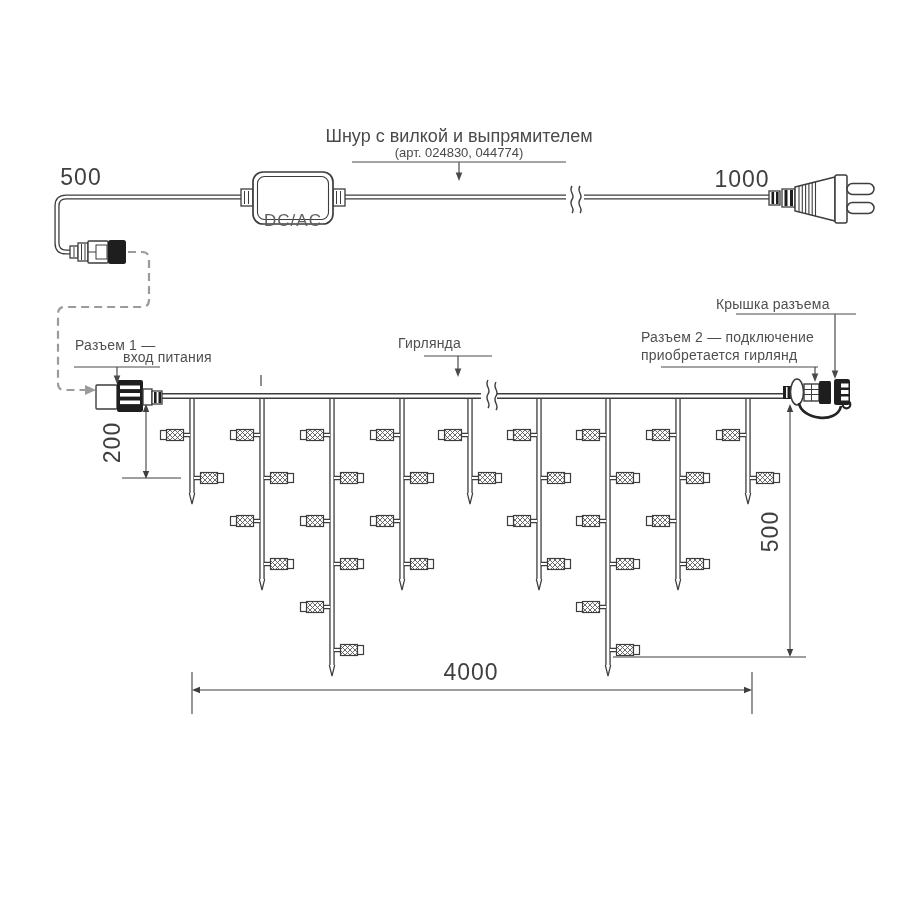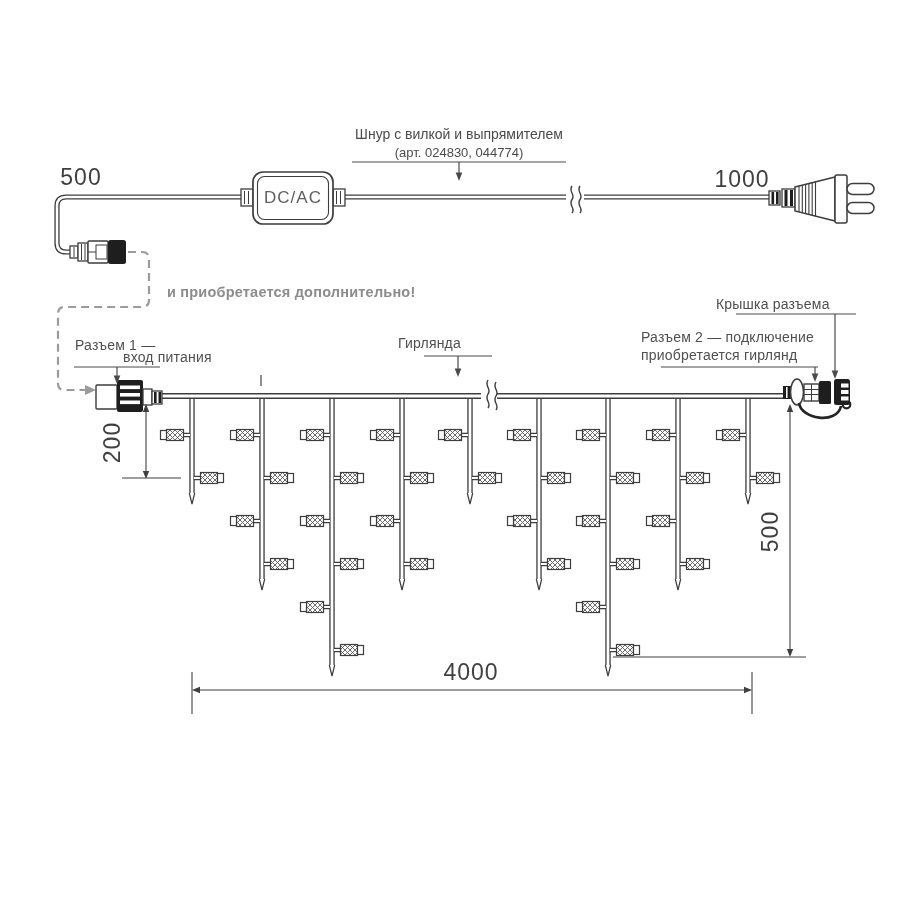--- a/index.html
+++ b/index.html
@@ -4,23 +4,23 @@
 <style>
   html,body{margin:0;padding:0;background:#fff;}
   #stage{position:relative;width:900px;height:900px;background:#fff;overflow:hidden;
          font-family:"Liberation Sans",sans-serif;}
   #stage svg{position:absolute;left:0;top:0;}
   .lbl{position:absolute;color:#4f4f4f;font-size:14px;letter-spacing:.2px;white-space:nowrap;}
   .lbl.center{text-align:left;}
   .dim{position:absolute;color:#3f3f3f;font-size:23px;letter-spacing:1px;text-align:center;white-space:nowrap;}
   .rot{transform:rotate(-90deg);transform-origin:center center;}
   .note{position:absolute;color:#8c8c8c;font-size:14.5px;font-weight:600;letter-spacing:.2px;white-space:nowrap;}
-  .title{position:absolute;color:#4a4a4a;font-size:14px;text-align:center;white-space:nowrap;}
+  .title{position:absolute;color:#4a4a4a;font-size:18px;text-align:center;white-space:nowrap;}
   .subtitle{position:absolute;color:#4a4a4a;font-size:13px;text-align:center;white-space:nowrap;}
-  .dcac{position:absolute;color:#5f5f5f;font-size:17px;letter-spacing:1px;text-align:center;white-space:nowrap;}
+  .dcac{position:absolute;color:#5f5f5f;font-size:17px;letter-spacing:1px;text-align:center;white-space:nowrap;margin-top:23px;}
 </style>
 </head>
 <body>
 
 <div id="stage">
 
 <svg width="900" height="900" viewBox="0 0 900 900">
   <defs>
     <pattern id="hatch" width="5" height="5" patternUnits="userSpaceOnUse">
       <path d="M0,5 L5,0 M0,0 L5,5" stroke="#5a5a5a" stroke-width="0.9" fill="none"></path>
@@ -368,21 +368,20 @@
     <line x1="192" y1="672" x2="192" y2="714" stroke="#3f3f3f" stroke-width="1.1"></line>
     <line x1="752" y1="672" x2="752" y2="714" stroke="#3f3f3f" stroke-width="1.1"></line>
   </g>
 </svg>
 
 <div class="dim" style="left:46px;top:164px;width:70px;">500</div>
 <div class="title" style="left:309px;top:126px;width:300px;">Шнур с вилкой и выпрямителем</div>
 <div class="subtitle" style="left:309px;top:145px;width:300px;">(арт. 024830, 044774)</div>
 <div class="dim" style="left:707px;top:166px;width:70px;">1000</div>
 <div class="dcac" style="left:253px;top:188px;width:80px;">DC/AC</div>
-<div class="note" style="left:167px;top:284px;">и приобретается дополнительно!</div>
 <div class="lbl" style="left:75px;top:330px;margin-top:7px;">Разъем 1 —</div>
 <div class="lbl" style="left:75px;top:349px;margin-left:48px;">вход питания</div>
 <div class="lbl center" style="left:398px;top:335px;width:120px;">Гирлянда</div>
 <div class="lbl center" style="left:641px;top:329px;width:200px;">Разъем 2 — подключение</div>
 <div class="lbl center" style="left:641px;top:347px;width:200px;">приобретается гирлянд</div>
 <div class="lbl center" style="left:716px;top:296px;width:160px;">Крышка разъема</div>
 <div class="dim rot" style="left:77px;top:429px;width:70px;">200</div>
 <div class="dim rot" style="left:735px;top:518px;width:70px;">500</div>
 <div class="dim" style="left:431px;top:659px;width:80px;">4000</div>
 

